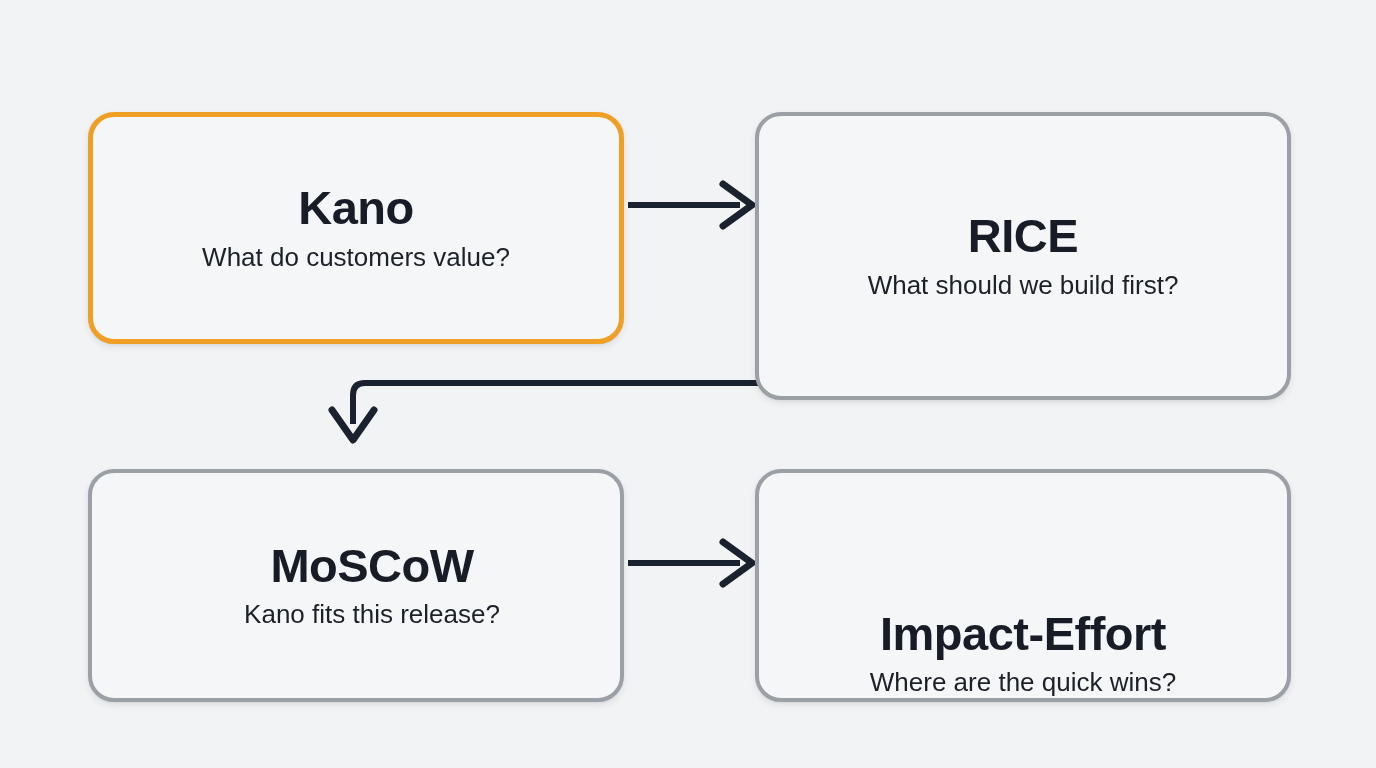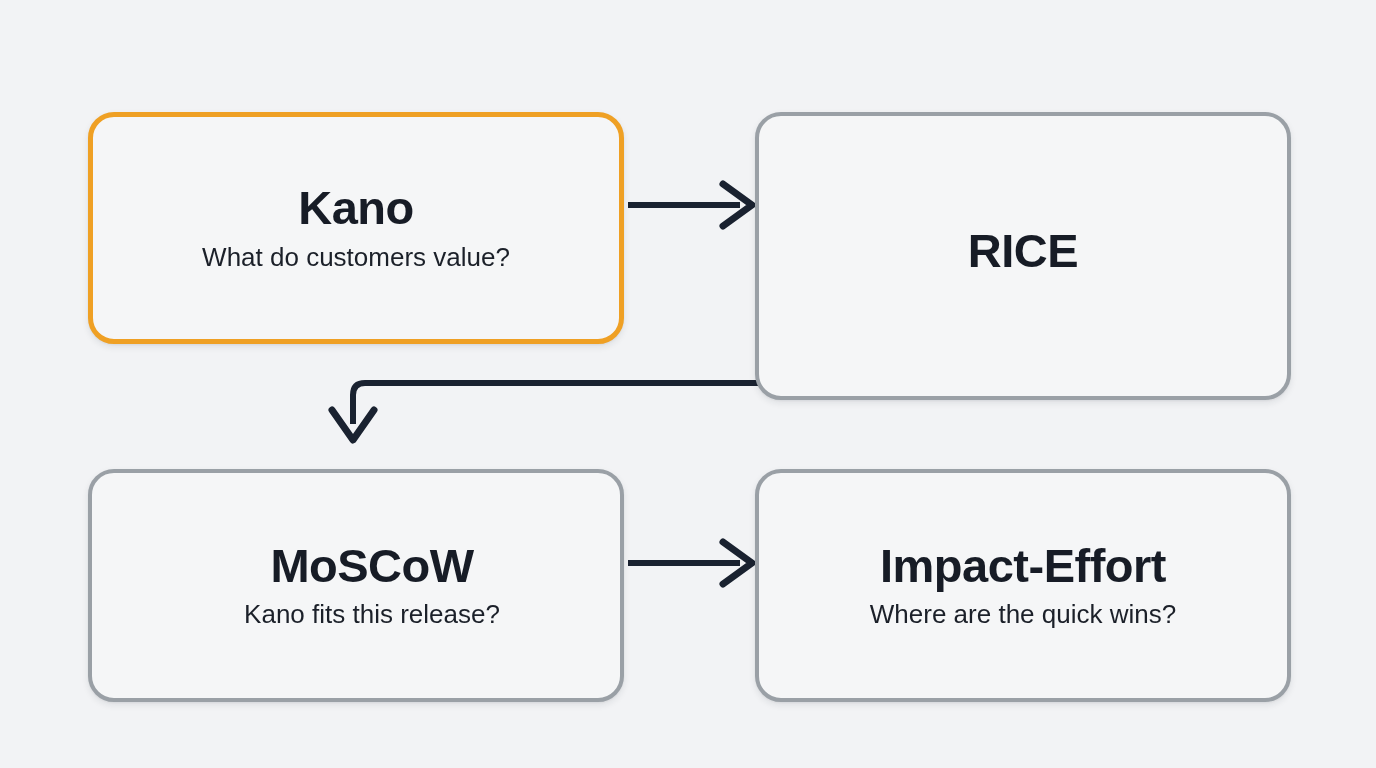--- a/index.html
+++ b/index.html
@@ -73,21 +73,21 @@
     line-height: 1.15;
     margin: 0;
     text-align: center;
     white-space: nowrap;
   }
 
   
   #node-kano          { left: 88px;  top: 88px;  width: 536px; height: 232px; }
   #node-rice          { left: 755px; top: 88px;  width: 536px; height: 288px; }
   #node-moscow        { left: 88px;  top: 445px; width: 536px; height: 233px; padding-left: 32px; }
-  #node-impact-effort { left: 755px; top: 445px; width: 536px; height: 233px; }
+  #node-impact-effort { left: 755px; top: 445px; width: 536px; height: 233px; justify-content: flex-end; }
 
   
   #node-kano .node-title,
   #node-rice .node-title           { margin-bottom: 10px; }
   #node-moscow .node-title,
   #node-impact-effort .node-title  { margin-bottom: 10px; }
 </style>
 </head>
 <body>
 
@@ -111,20 +111,21 @@
     </g>
   </svg>
 
   <div id="node-kano" class="node highlight">
     <div class="node-title">Kano</div>
     <div class="node-subtitle">What do customers value?</div>
   </div>
 
   <div id="node-rice" class="node gray">
     <div class="node-title">RICE</div>
+    <div class="node-subtitle">What should we build first?</div>
   </div>
 
   <div id="node-moscow" class="node gray">
     <div class="node-title">MoSCoW</div>
     <div class="node-subtitle">Kano fits this release?</div>
   </div>
 
   <div id="node-impact-effort" class="node gray">
     <div class="node-title">Impact-Effort</div>
     <div class="node-subtitle">Where are the quick wins?</div>

